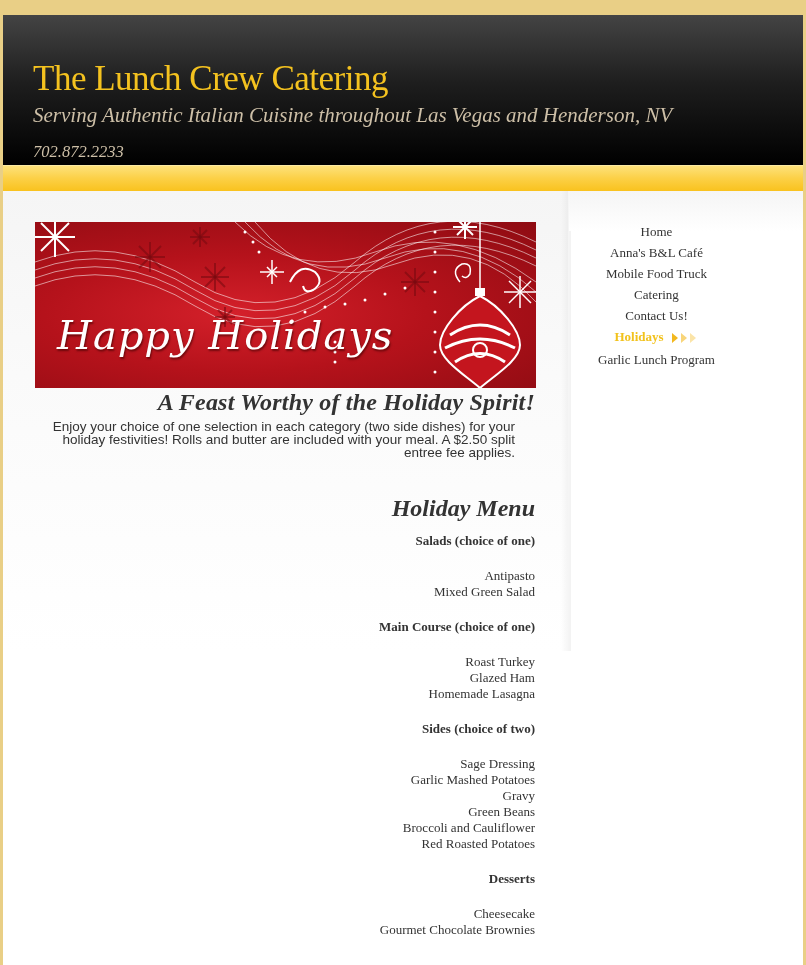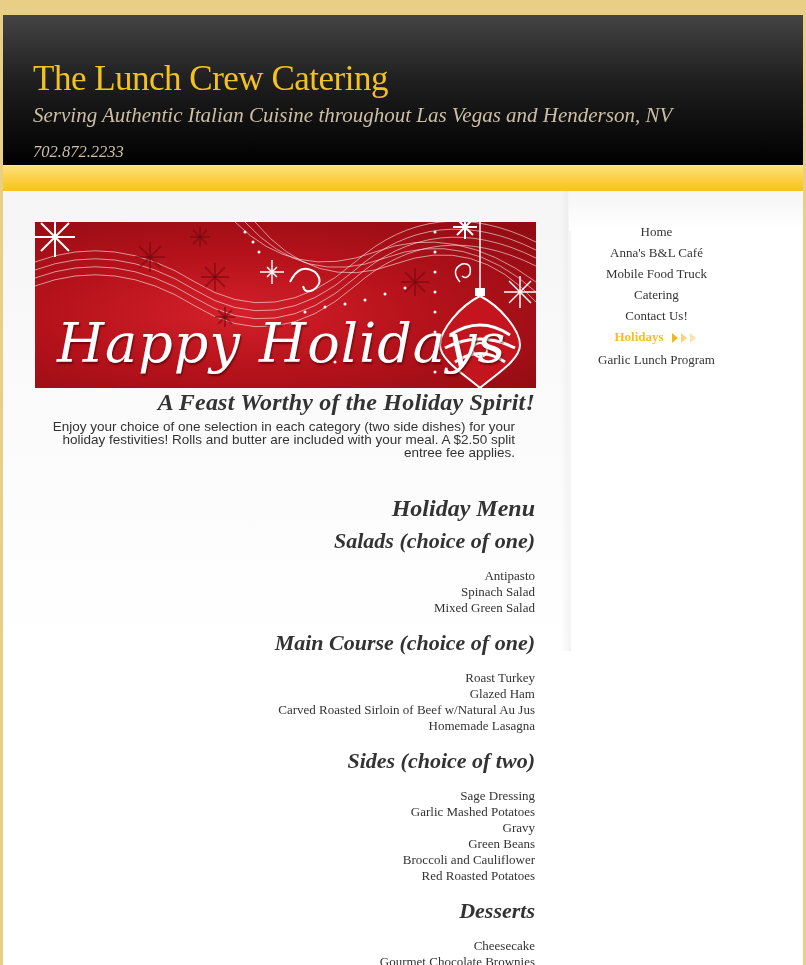--- a/index.html
+++ b/index.html
@@ -26,28 +26,28 @@
     .sidebar-shadow { position: absolute; left: 558px; top: 176px; width: 10px; height: 460px;
       background: linear-gradient(to right, rgba(0,0,0,0) 0%, rgba(0,0,0,0.05) 100%); }
     .sidebar-bg { position: absolute; left: 566px; top: 176px; width: 234px; height: 40px;
       background: linear-gradient(to bottom, #f5f5f5 0%, #ffffff 100%); }
 
     
     .banner { position: absolute; left: 32px; top: 207px; width: 501px; height: 166px; overflow: hidden;
       background: radial-gradient(ellipse at 40% 55%, #d4202a 0%, #b5121b 45%, #8e0b12 100%); }
     .banner svg { position: absolute; left: 0; top: 0; }
     .banner-text { position: absolute; left: 22px; top: 90px; font-family: "DejaVu Serif", serif; font-style: italic;
-      font-size: 54px; color: #ffffff; letter-spacing: 1px; text-shadow: 1px 2px 2px rgba(60,0,0,0.6); }
+      font-size: 40px; color: #ffffff; letter-spacing: 1px; text-shadow: 1px 2px 2px rgba(60,0,0,0.6); }
 
     .main { position: absolute; left: 32px; top: 373px; width: 500px; text-align: right; }
     .feast-title { font-size: 24px; font-style: italic; color: #333; line-height: 28px; letter-spacing: 0.2px; }
     .intro { margin-top: 4px; font-family: "Liberation Sans", sans-serif; font-size: 13.5px; line-height: 13px; color: #333; width: 480px; }
     .menu-title { margin-top: 34px; font-size: 24px; font-style: italic; color: #333; line-height: 30px; }
 
-    .section-title { font-size: 22px; font-style: italic; color: #333; line-height: 24px; }
+    .section-title { font-size: 13px; color: #333; line-height: 24px; }
     .section { margin-top: 8px; }
     .items { margin-top: 15px; }
     .item { font-size: 13px; line-height: 16px; color: #333; }
 
     
     .nav { position: absolute; left: 595px; top: 206px; text-align: center; }
     .nav-item { display: block; font-size: 13px; line-height: 21px; color: #333; text-decoration: none; white-space: nowrap; }
     .nav-item.active { color: #f2c21c; font-weight: bold; }
     .arrows { display: inline-block; margin-left: 8px; vertical-align: middle; }
     .arrow { display: inline-block; width: 0; height: 0; border-top: 5px solid transparent; border-bottom: 5px solid transparent; border-left: 6px solid #f2b81e; margin-right: 3px; }
@@ -184,31 +184,29 @@
 
   <div class="main">
     <h1 class="feast-title">A Feast Worthy of the Holiday Spirit!</h1>
     <p class="intro">Enjoy your choice of one selection in each category (two side dishes) for your holiday festivities! Rolls and butter are included with your meal. A $2.50 split entree fee applies.</p>
     <h2 class="menu-title">Holiday Menu</h2>
 
     <div class="section" style="margin-top:6px;">
       <h3 class="section-title">Salads (choice of one)</h3>
       <div class="items">
         <div class="item">Antipasto</div>
-        <div class="item">Spinach Salad</div>
         <div class="item">Mixed Green Salad</div>
       </div>
     </div>
 
     <div class="section" style="margin-top:15px;">
       <h3 class="section-title">Main Course (choice of one)</h3>
       <div class="items">
         <div class="item">Roast Turkey</div>
         <div class="item">Glazed Ham</div>
-        <div class="item">Carved Roasted Sirloin of Beef w/Natural Au Jus</div>
         <div class="item">Homemade Lasagna</div>
       </div>
     </div>
 
     <div class="section" style="margin-top:15px;">
       <h3 class="section-title">Sides (choice of two)</h3>
       <div class="items">
         <div class="item">Sage Dressing</div>
         <div class="item">Garlic Mashed Potatoes</div>
         <div class="item">Gravy</div>

